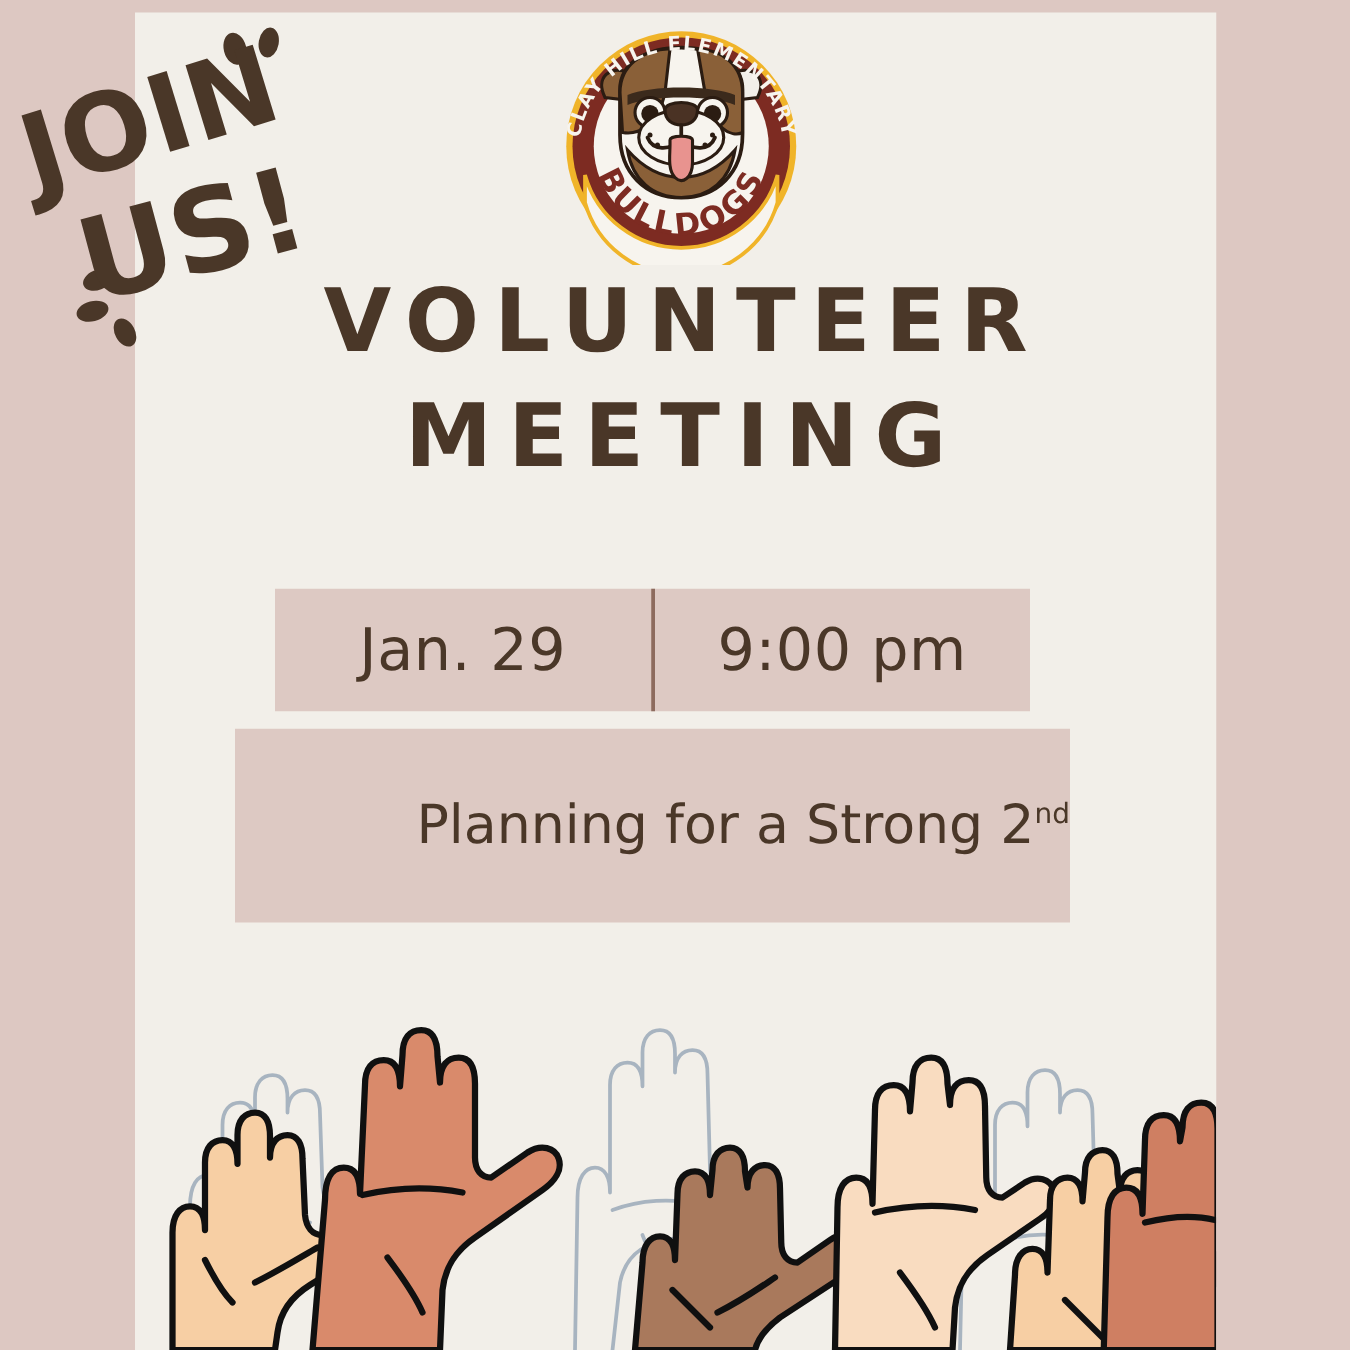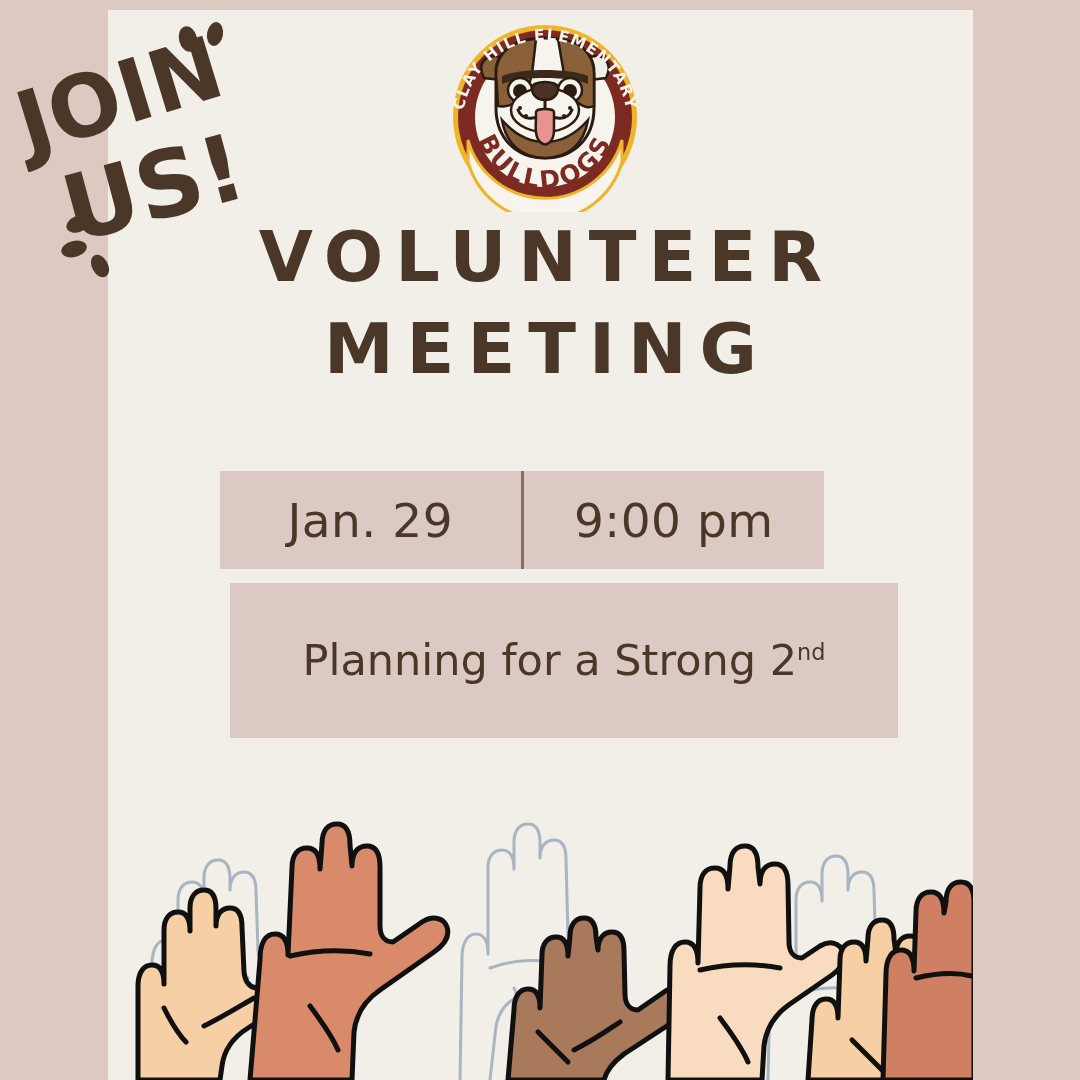--- a/index.html
+++ b/index.html
@@ -71,23 +71,22 @@
   }
   #dtdivider{
     width:3px;height:98px;background:#8d6b5e;flex:0 0 3px;
   }
 
   
   #subband{
     position:absolute;left:188px;top:583px;
     width:668px;height:155px;
     background:#ddc9c3;
-    display:flex;flex-direction:column;align-items:center;justify-content:center;
+    display:flex;flex-direction:column;align-items:flex-end;justify-content:center;
     z-index:4;
-    margin-left:42px;
   }
   .sline{
     color:#4a3728;
     font-family:"DejaVu Sans",sans-serif;
     font-size:43px;font-weight:400;line-height:1.28;
     white-space:nowrap;
   }
   .sline sup{font-size:0.52em;vertical-align:super;}
 
   

